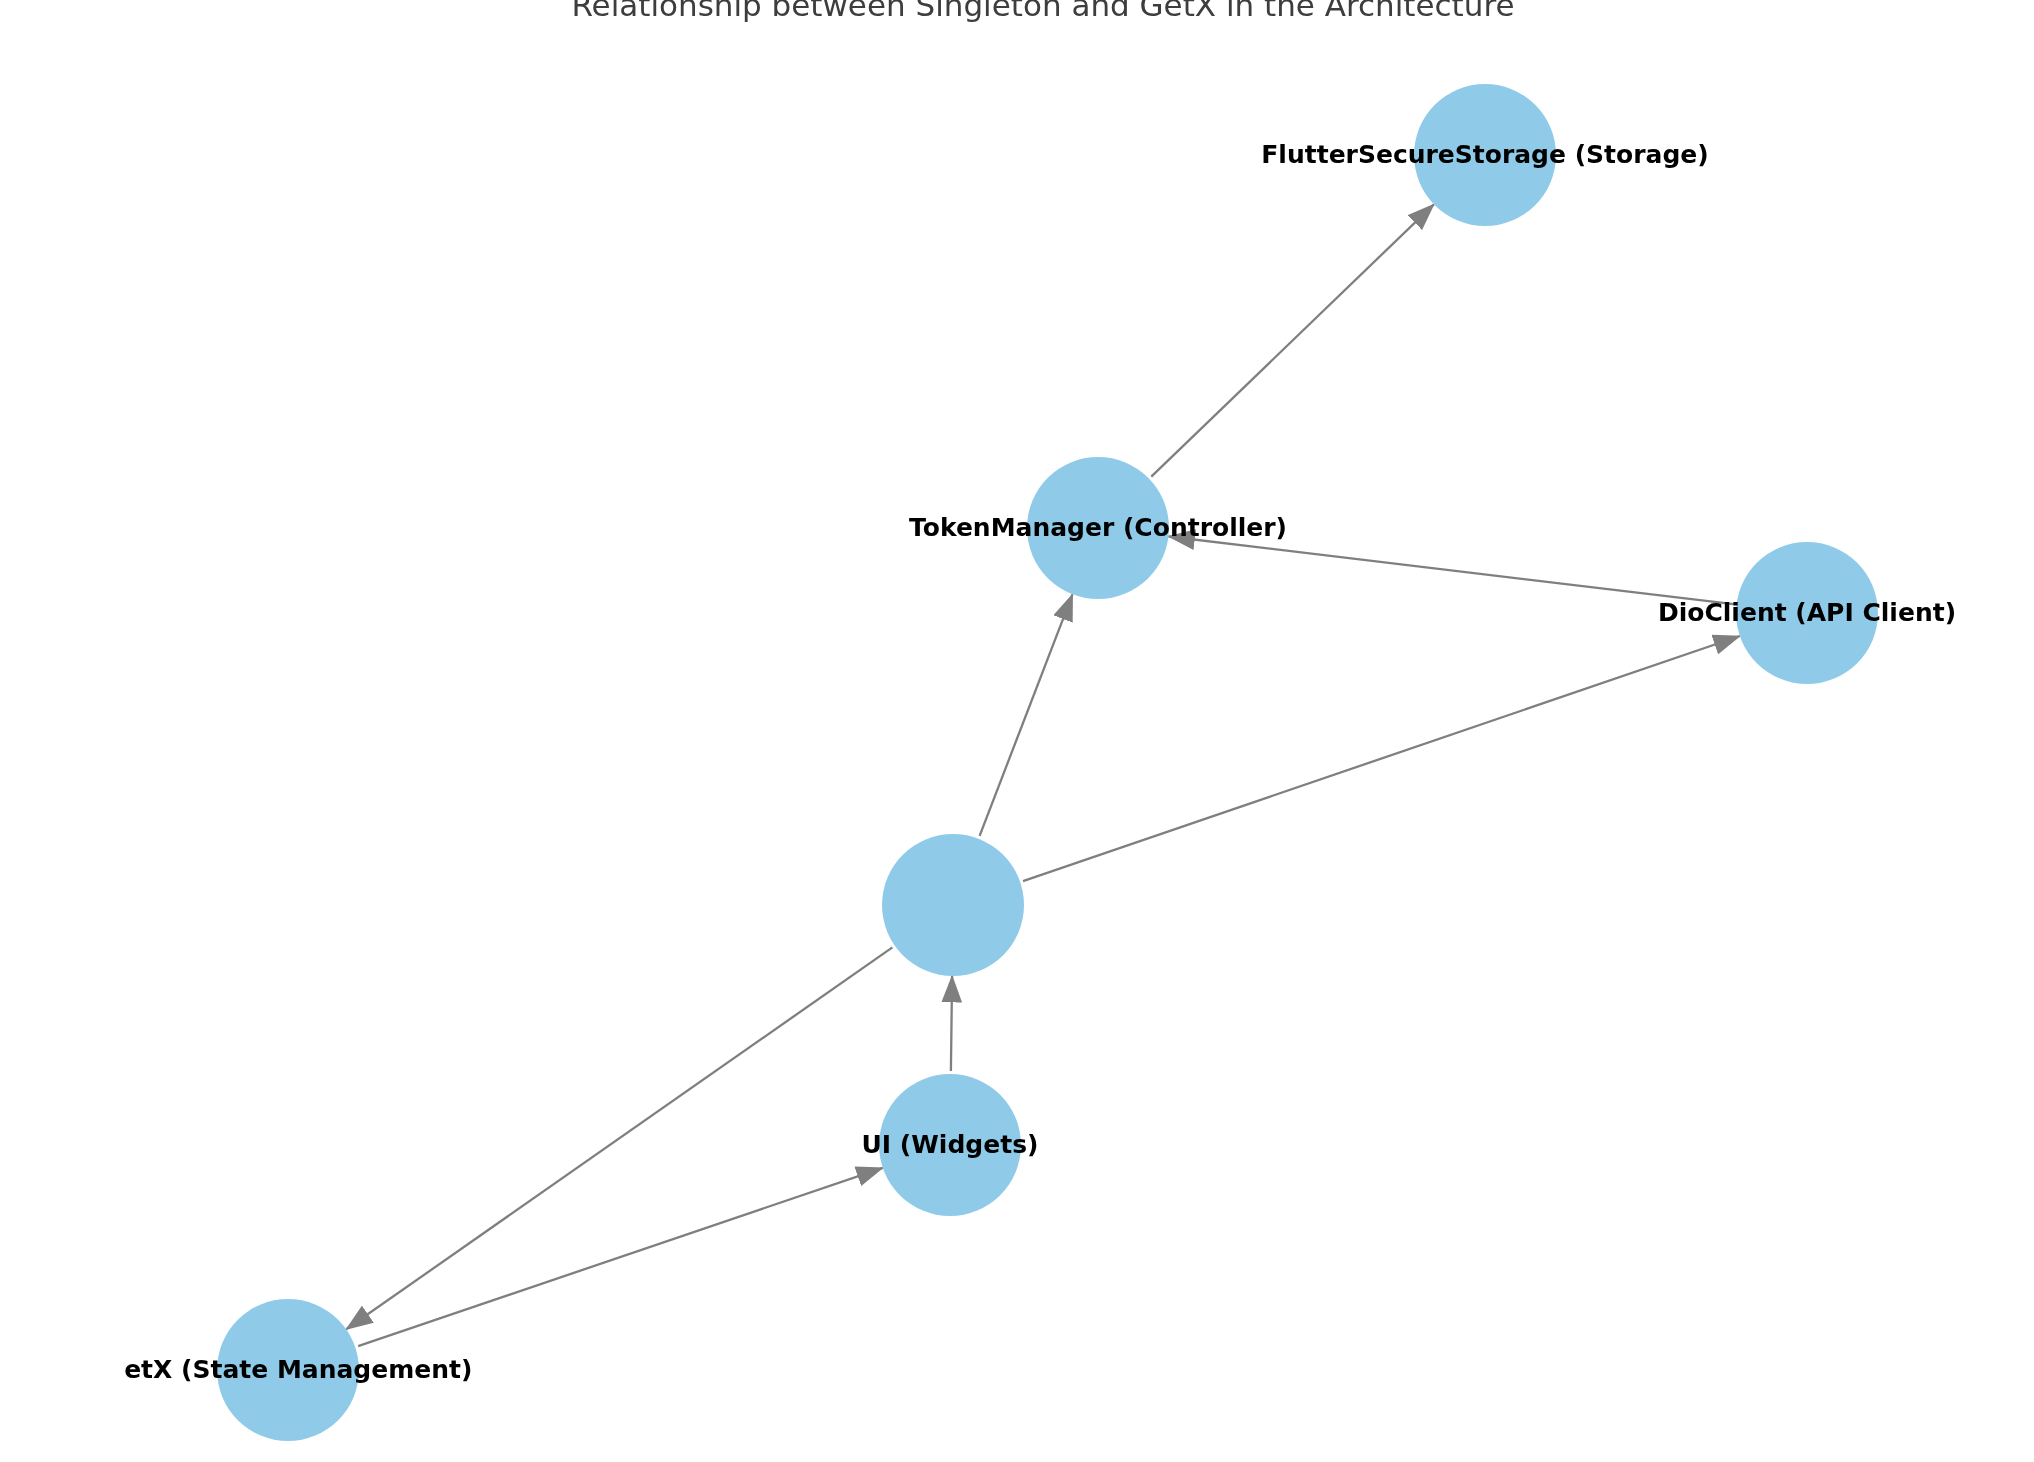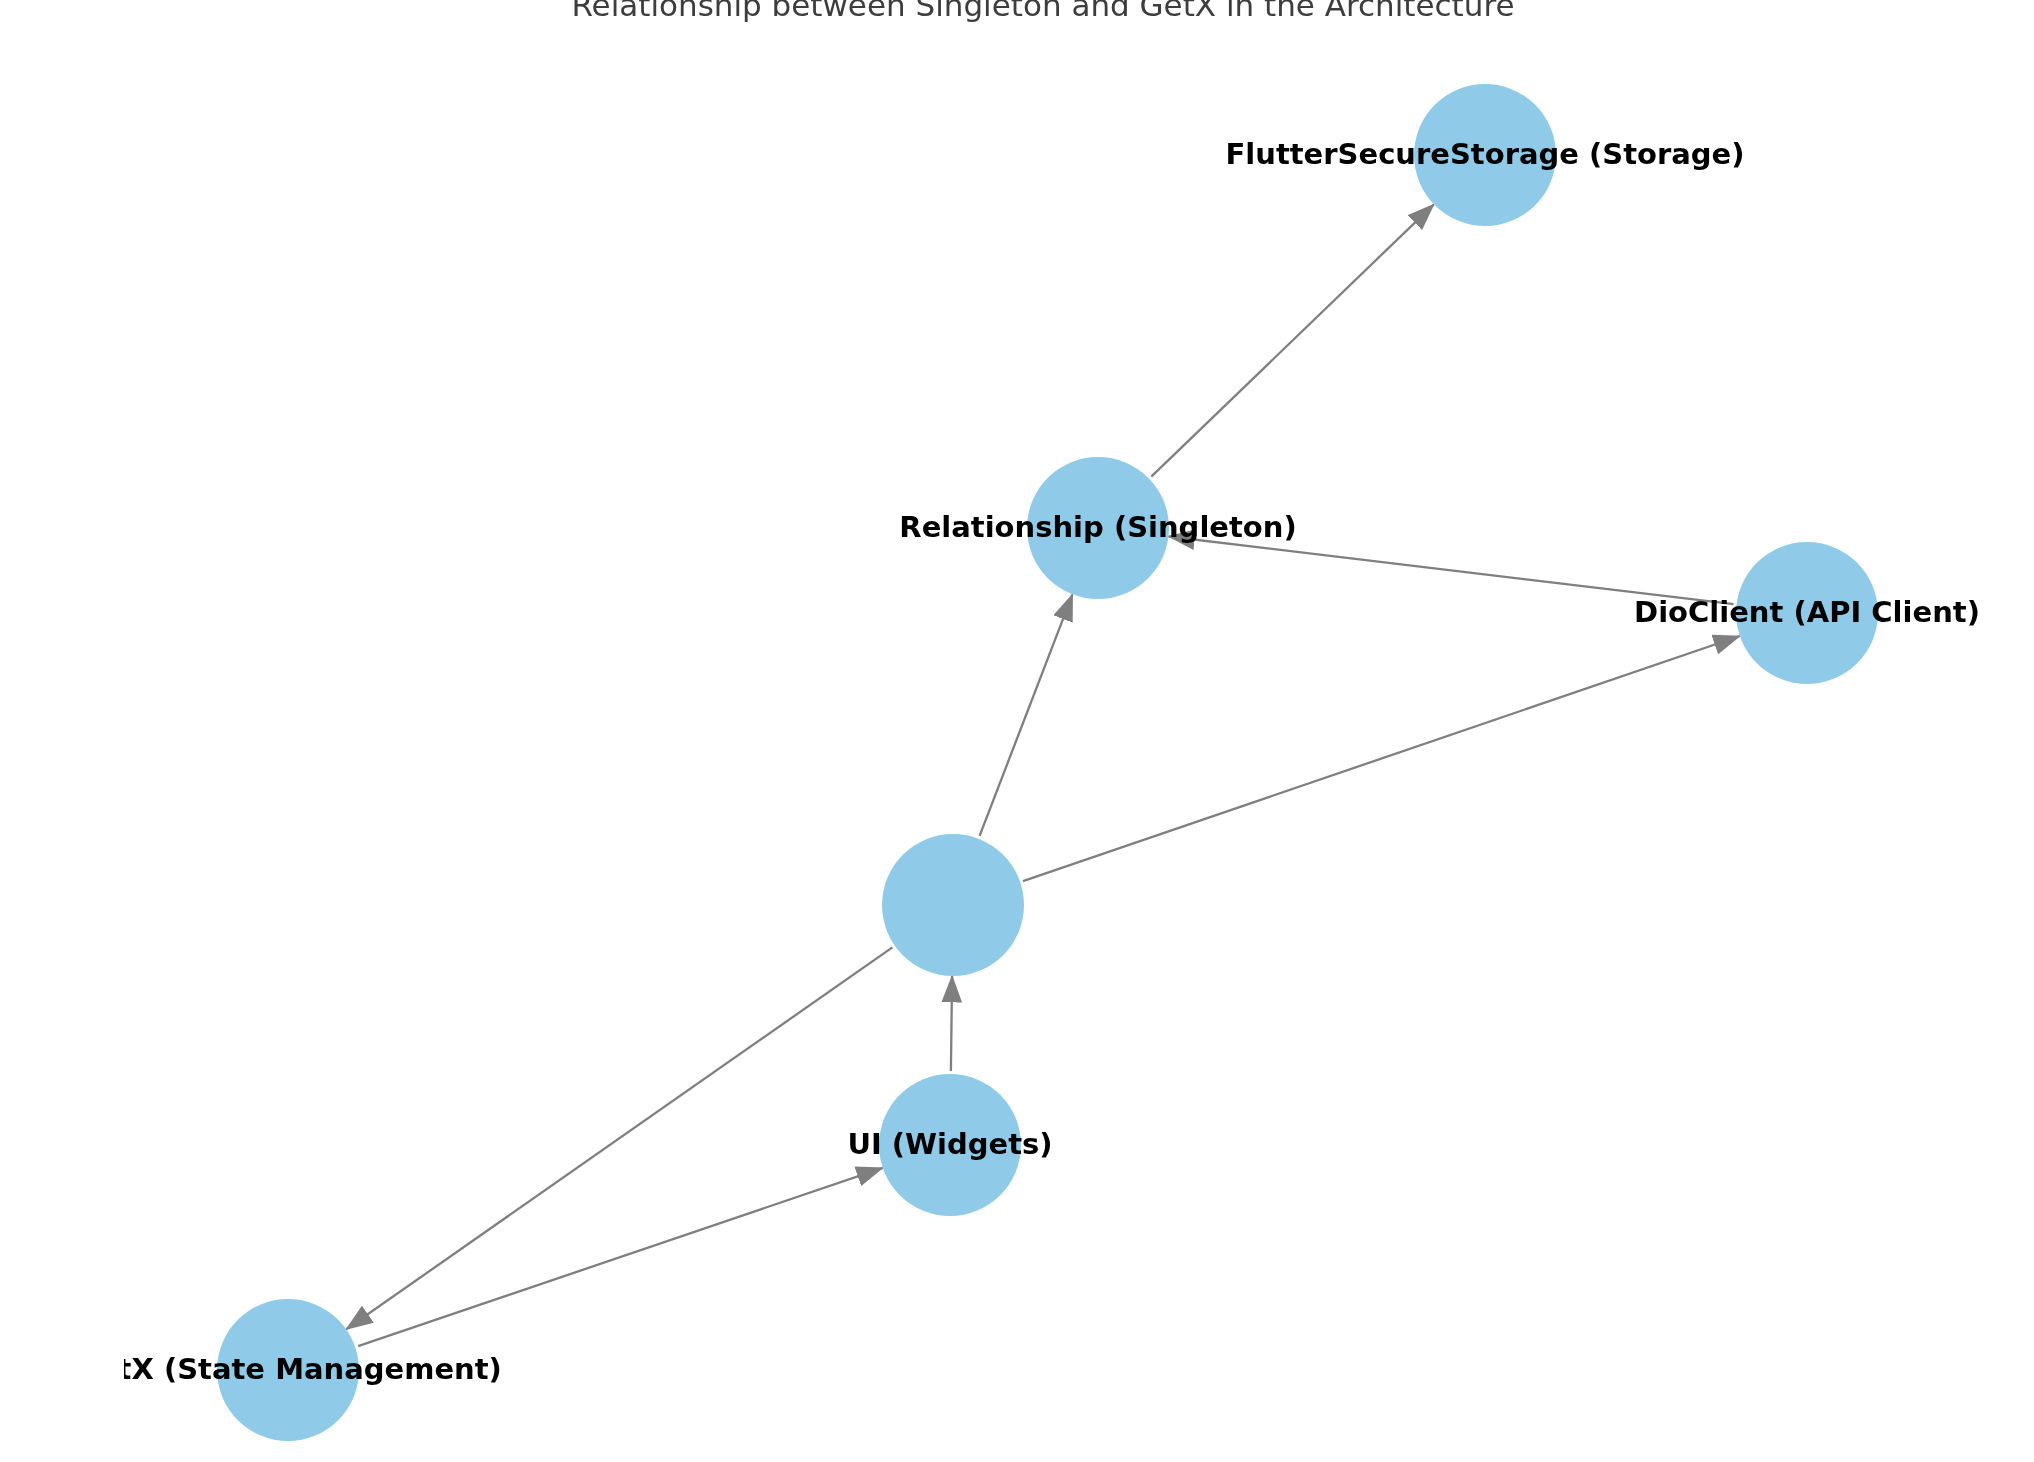--- a/index.html
+++ b/index.html
@@ -37,21 +37,21 @@
     top: 0;
     width: 1910px;
     height: 1462px;
     overflow: hidden;
     pointer-events: none;
   }
   .node-label {
     position: absolute;
     transform: translate(-50%, -50%);
     white-space: nowrap;
-    font-size: 29px;
+    font-size: 25px;
     font-weight: bold;
     line-height: 1.164;
   }
 </style>
 </head>
 <body>
 
 <div class="figure" style="background: rgb(255, 255, 255);">
 
   <svg id="graph-svg" width="2034" height="1462" viewBox="0 0 2034 1462">
@@ -74,21 +74,21 @@
         <circle cx="1098" cy="528" r="71" fill="#8FCBE8"></circle>
         <circle cx="1807" cy="613" r="71" fill="#8FCBE8"></circle>
         <circle cx="953" cy="905" r="71" fill="#8FCBE8"></circle>
         <circle cx="950" cy="1145" r="71" fill="#8FCBE8"></circle>
         <circle cx="288" cy="1370" r="71" fill="#8FCBE8"></circle>
       </g>
   </svg>
 
   <div class="label-layer" id="label-layer">
       <div class="node-label" style="left: 1361px; top: 155px; color: rgb(0, 0, 0);">FlutterSecureStorage (Storage)</div>
-      <div class="node-label" style="left: 974px; top: 528px; color: rgb(0, 0, 0);">Relationship (Singleton)</div>
+      <div class="node-label" style="left: 974px; top: 528px; color: rgb(0, 0, 0);">TokenManager (Controller)</div>
       <div class="node-label" style="left: 1683px; top: 613px; color: rgb(0, 0, 0); text-align: center;">DioClient (API Client)</div>
       <div class="node-label" style="left: 826px; top: 1145px; color: rgb(0, 0, 0);">UI (Widgets)</div>
       <div class="node-label" style="left: 164px; top: 1370px; color: rgb(0, 0, 0);">GetX (State Management)</div>
     </div>
 
   <div class="chart-title" style="color: rgb(61, 61, 61);">Relationship between Singleton and GetX in the Architecture</div>
 
 </div>
 
 </body></html>

